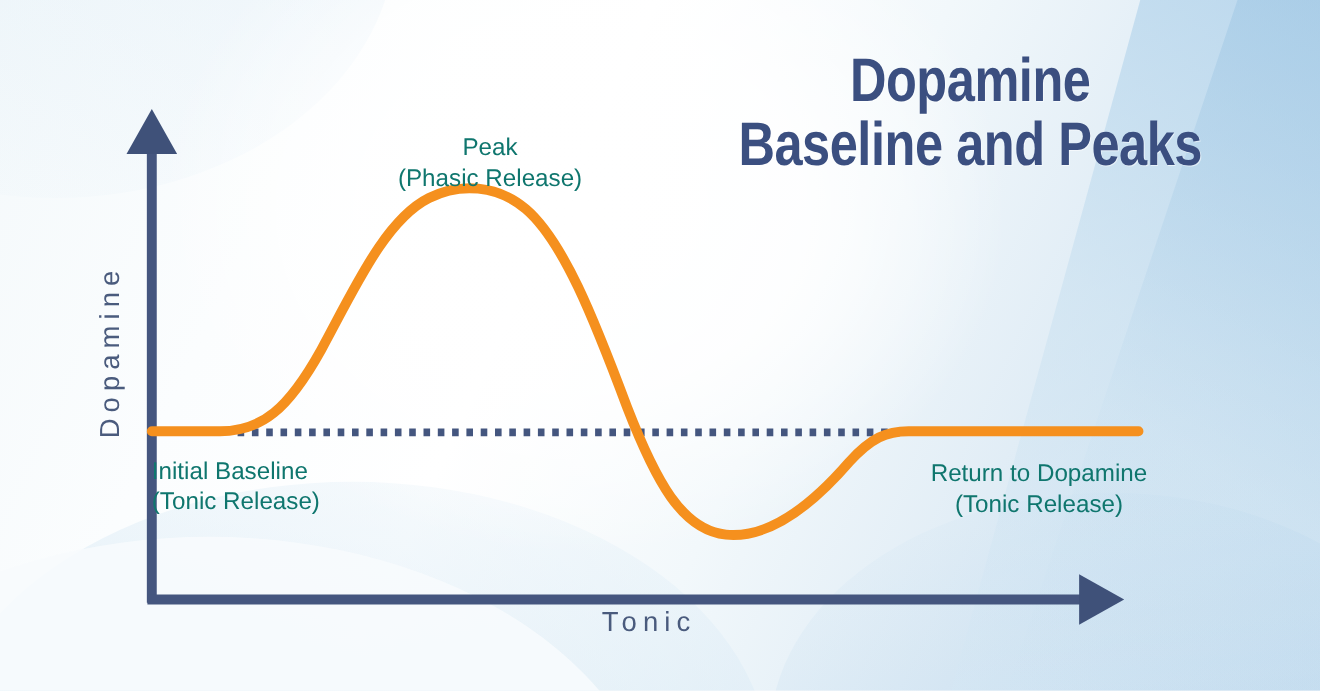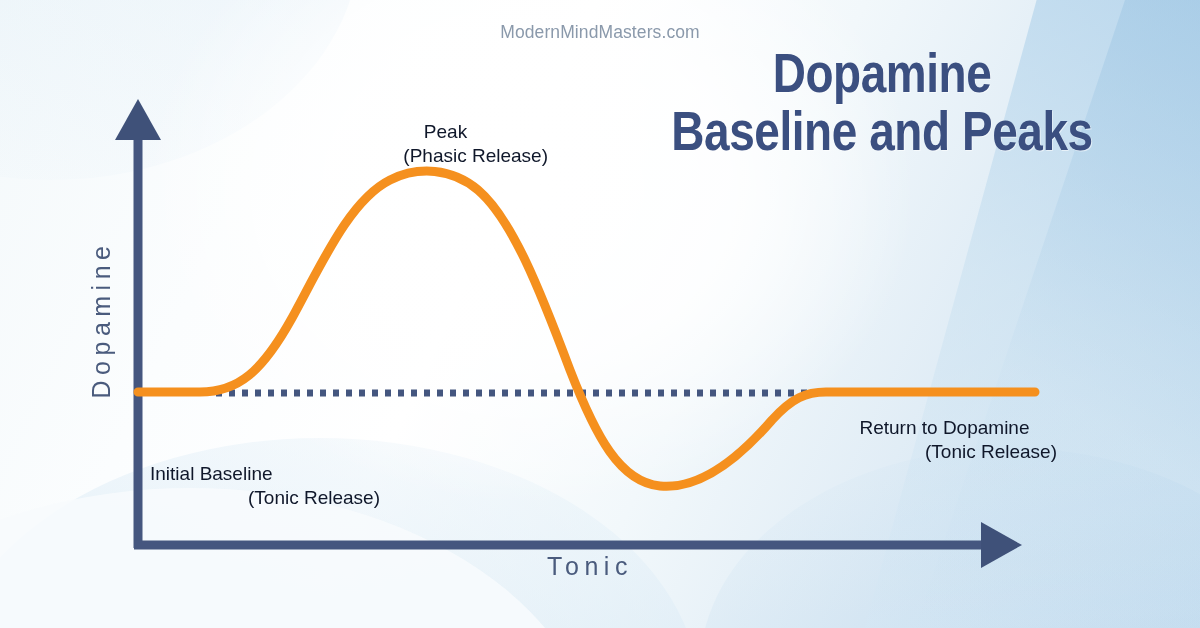--- a/index.html
+++ b/index.html
@@ -151,38 +151,37 @@
   .x-axis-title {
     left: 460px;
     top: 552px;
     width: 260px;
     text-align: center;
   }
 
   
   .annot {
     position: absolute;
-    color: #0f172a;
-    font-size: 19px;
+    color: #0f766e;
+    font-size: 22px;
     line-height: 1.28;
     font-family: "Liberation Sans", sans-serif;
   }
-  .annot .sub { display: block; text-align: right; }
+  .annot .sub { display: block; }
   .annot-peak {
     left: 343px;
     top: 120px;
     width: 205px;
     text-align: center;
   }
   .annot-initial {
-    left: 150px;
+    left: 138px;
     top: 414px;
     width: 230px;
     text-align: left;
-    margin-top: 48px;
   }
   .annot-return {
     left: 832px;
     top: 416px;
     width: 225px;
     text-align: center;
   }
 </style>
 </head>
 <body>
@@ -191,21 +190,20 @@
 
   <div class="bg-base"></div>
   <div class="bg-swoosh-tl"></div>
   <div class="bg-wedge-right"></div>
   <div class="bg-wedge-right2"></div>
   <div class="bg-swoosh-br"></div>
   <div class="bg-swoosh-bl"></div>
   <div class="bg-swoosh-bl2"></div>
   <div class="bg-glow"></div>
 
-  <div class="watermark">ModernMindMasters.com</div>
 
   <div class="headline">
     <span class="l1">Dopamine</span>
     <span class="l2">Baseline and Peaks</span>
   </div>
 
   <svg class="chart" viewBox="0 0 1200 628">
 
     <g>
       <line x1="138" y1="548" x2="138" y2="132" stroke="#45567f" stroke-width="9"></line>

